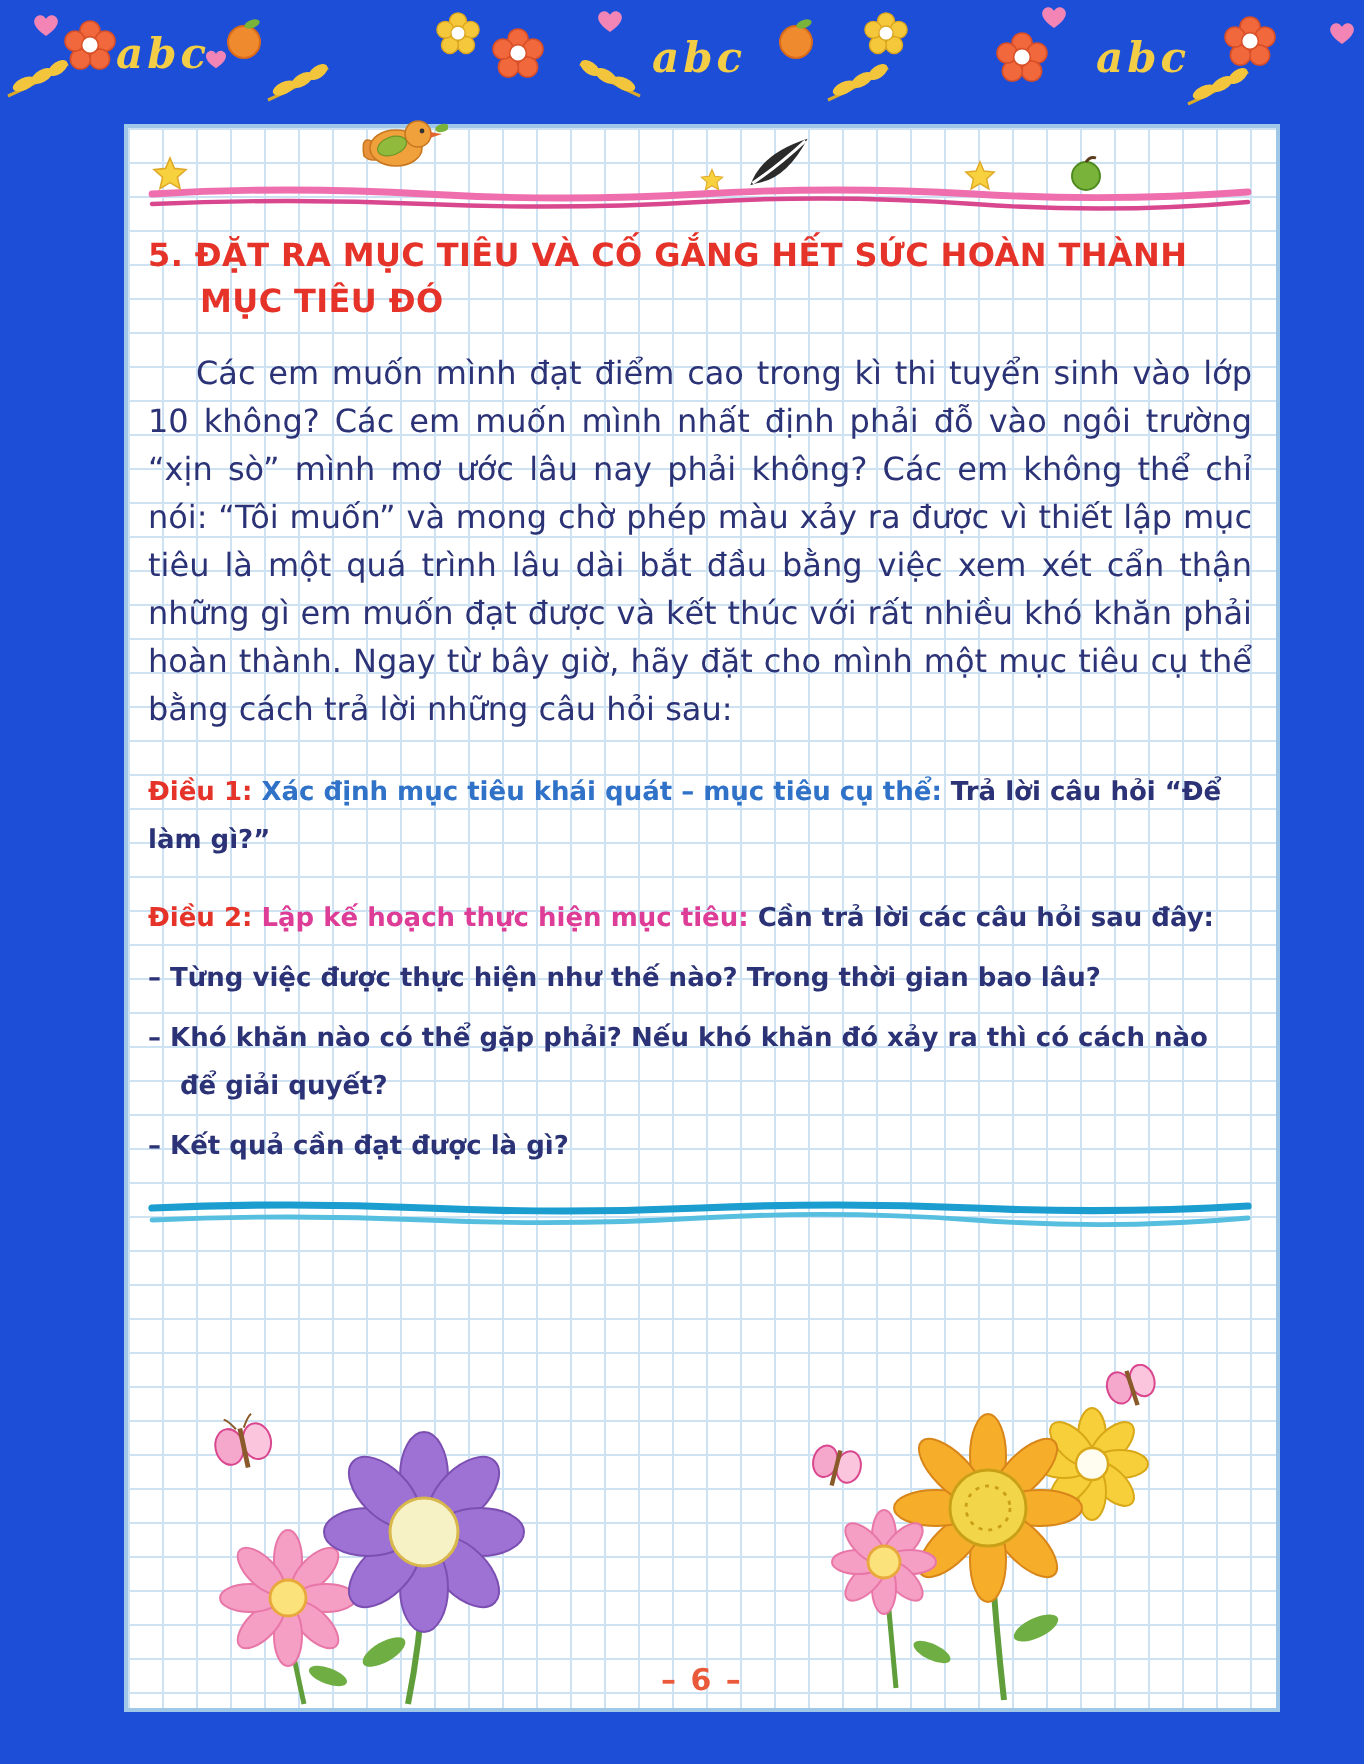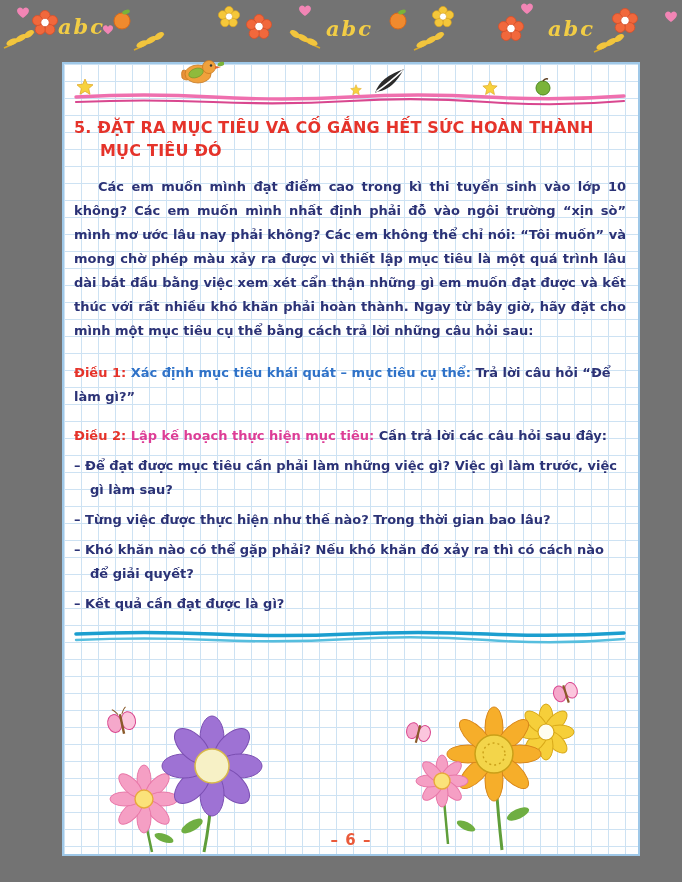--- a/index.html
+++ b/index.html
@@ -1,19 +1,19 @@
 <!DOCTYPE html>
 <html><head>
 <meta charset="utf-8">
 <style>
   * { box-sizing: border-box; }
   body { margin:0; background:#888; }
   .page {
     position:relative; width:682px; height:882px; margin:0 auto;
-    background:#737373; overflow:hidden;
+    background:#1d4ed8; overflow:hidden;
     font-family:"DejaVu Sans", sans-serif;
   }
   
   .decor { position:absolute; pointer-events:none; }
   .abc {
     position:absolute; font-family:"DejaVu Serif", serif; font-style:italic;
     font-weight:bold; font-size:21px; color:#f2cd45; letter-spacing:2px;
   }
   
   .notebook {
@@ -25,21 +25,21 @@
     background-size:17px 17px;
     border:2px solid #9fc8e8;
   }
   .content { position:absolute; left:10px; right:12px; top:28px; }
   .divider { display:block; width:100%; height:14px; }
   .heading {
     margin:10px 0 0 0; color:#e5332a; font-weight:bold; font-size:16px;
     line-height:23px; padding-left:26px; text-indent:-26px; letter-spacing:0.2px;
   }
   .para {
-    margin:13px 0 18px 0; color:#2b3276; font-weight:bold; font-size:13px;
+    margin:13px 0 18px 0; color:#2b3276; font-weight:normal; font-size:16px;
     line-height:24px; text-align:justify; text-indent:24px;
   }
   .step {
     margin:15px 0 0 0; color:#2b3276; font-weight:bold; font-size:13px;
     line-height:24px;
   }
   .lbl-red { color:#e5332a; }
   .bold-blue { color:#2f72c8;text-align:right; }
   .bold-magenta { color:#dd3d96; }
   .bullets { margin-top:6px; }
@@ -247,21 +247,20 @@
         <span>Trả lời câu hỏi “Để làm gì?”</span>
       </p>
 
       <p class="step">
         <span class="lbl-red">Điều 2:</span>
         <span class="bold-magenta">Lập kế hoạch thực hiện mục tiêu:</span>
         <span>Cần trả lời các câu hỏi sau đây:</span>
       </p>
 
       <div class="bullets">
-        <p class="bullet"><span>–</span> <span>Để đạt được mục tiêu cần phải làm những việc gì? Việc gì làm trước, việc gì làm sau?</span></p>
         <p class="bullet"><span>–</span> <span>Từng việc được thực hiện như thế nào? Trong thời gian bao lâu?</span></p>
         <p class="bullet"><span>–</span> <span>Khó khăn nào có thể gặp phải? Nếu khó khăn đó xảy ra thì có cách nào để giải quyết?</span></p>
         <p class="bullet"><span>–</span> <span>Kết quả cần đạt được là gì?</span></p>
       </div>
 
       <div class="blue-divider-wrap">
         <svg class="divider" viewBox="0 0 556 14" preserveAspectRatio="none">
           <path d="M2 4 Q70 1 140 4 T278 4 T416 4 T554 3" stroke="#1b9ecf" stroke-width="3.6" fill="none" stroke-linecap="round"></path>
           <path d="M2 10 Q70 7 140 10 T278 9 T416 10 T554 9" stroke="#56bede" stroke-width="2.4" fill="none" stroke-linecap="round"></path>
         </svg>

